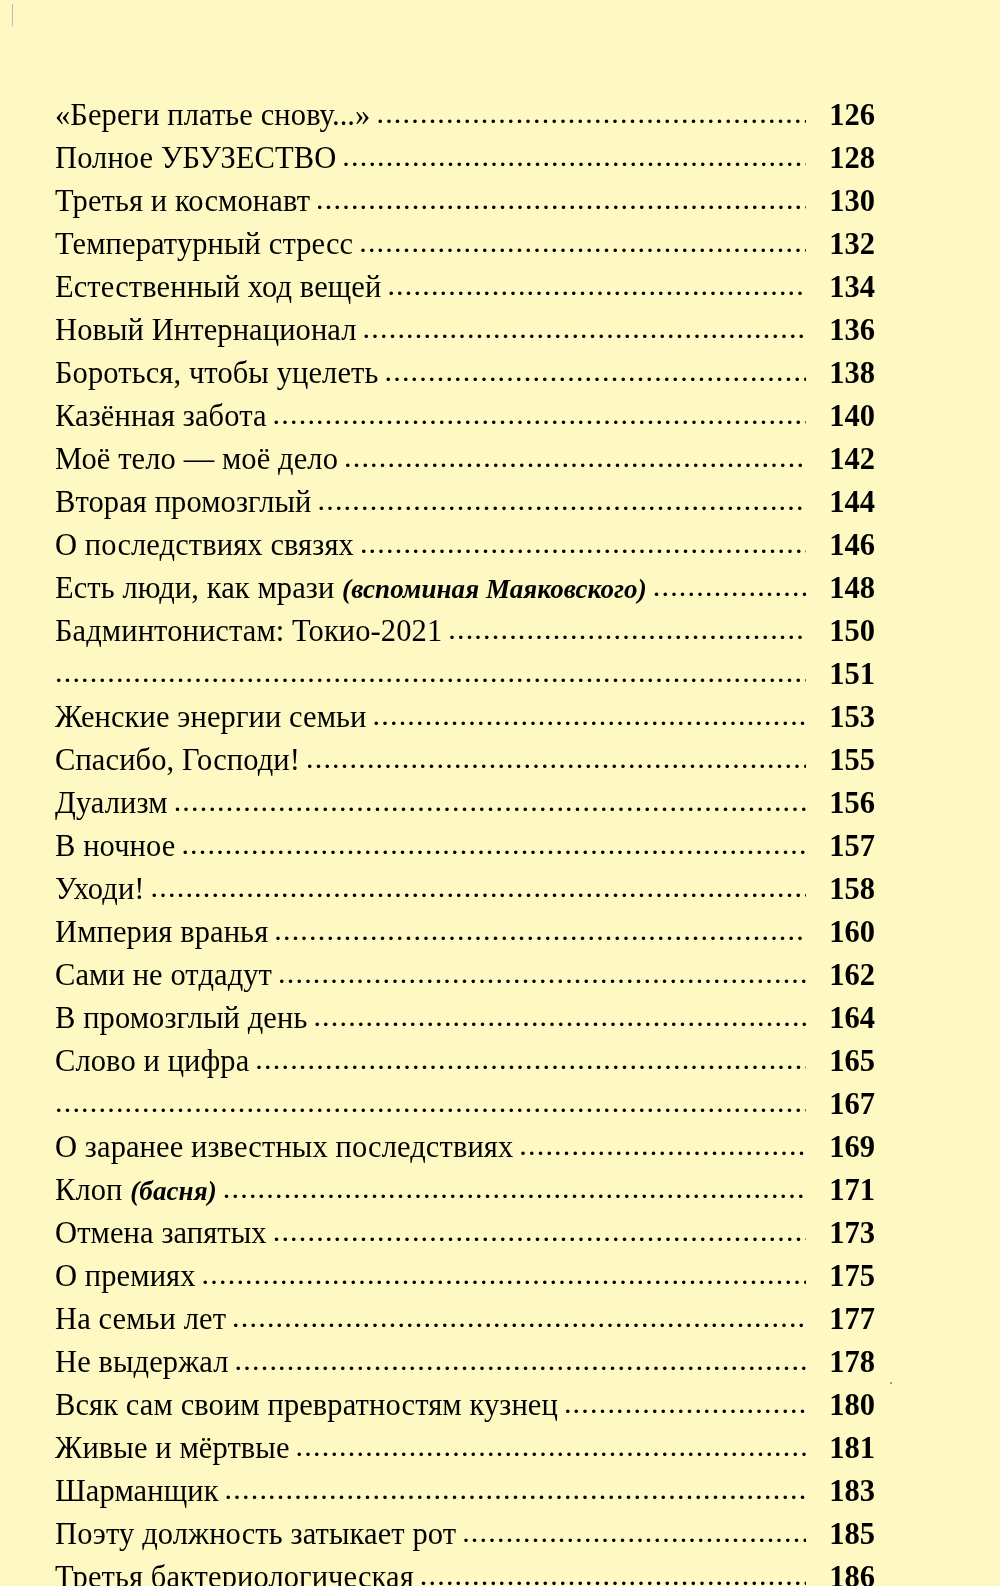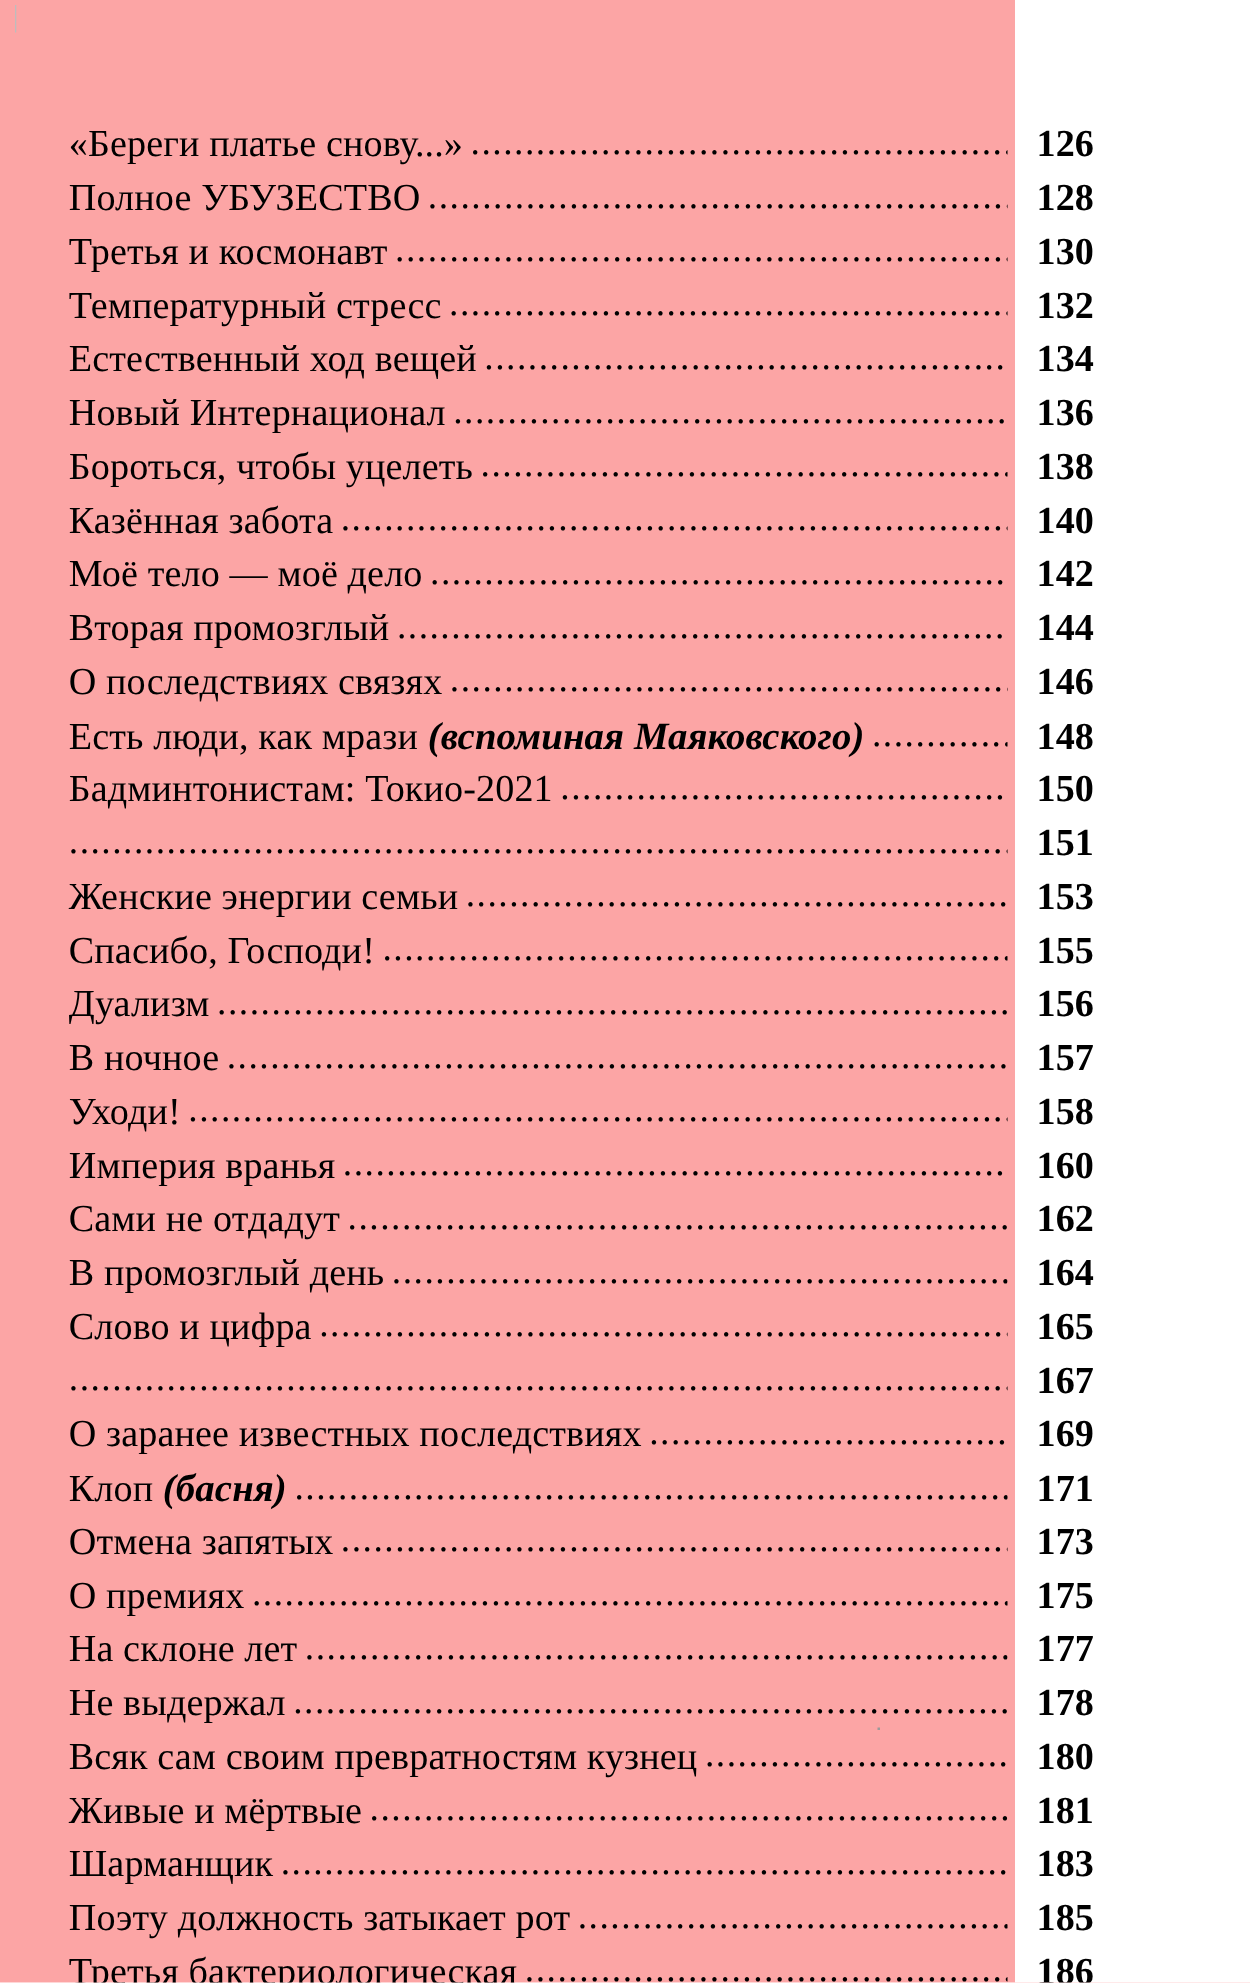--- a/index.html
+++ b/index.html
@@ -12,23 +12,23 @@
     height: 1586px;
     position: relative;
     font-family: "Liberation Serif", "DejaVu Serif", serif;
     color: #000000;
     overflow: hidden;
   }
   .page {
     position: absolute;
     left: 0;
     top: 0;
-    width: 812px;
+    width: 1000px;
     height: 1586px;
-    background: #fca5a5;
+    background: #fef9c3;
   }
   .toc {
     position: absolute;
     left: 55px;
     top: 100px;
     width: 820px;
   }
   .toc-entry {
     display: flex;
     align-items: baseline;
@@ -39,21 +39,21 @@
     white-space: nowrap;
   }
   .title {
     flex: 0 0 auto;
     padding-right: 6px;
     letter-spacing: 0.1px;
   }
   .title .ital {
     font-style: italic;
     font-weight: bold;
-    font-size: 31px;
+    font-size: 27px;
   }
   .dots {
     flex: 1 1 auto;
     overflow: hidden;
     white-space: nowrap;
     font-size: 30px;
     letter-spacing: 1.2px;
     position: relative;
     top: -2px;
     color: #000;
@@ -225,21 +225,21 @@
         <span class="title bold-title">Отмена запятых</span>
         <span class="dots">......................................................................................................................</span>
         <span class="page-num">173</span>
       </div>
       <div class="toc-entry">
         <span class="title bold-title">О премиях</span>
         <span class="dots">......................................................................................................................</span>
         <span class="page-num">175</span>
       </div>
       <div class="toc-entry">
-        <span class="title bold-title">На склоне лет</span>
+        <span class="title bold-title">На семьи лет</span>
         <span class="dots">......................................................................................................................</span>
         <span class="page-num">177</span>
       </div>
       <div class="toc-entry">
         <span class="title bold-title">Не выдержал</span>
         <span class="dots">......................................................................................................................</span>
         <span class="page-num">178</span>
       </div>
       <div class="toc-entry">
         <span class="title bold-title">Всяк сам своим превратностям кузнец</span>

